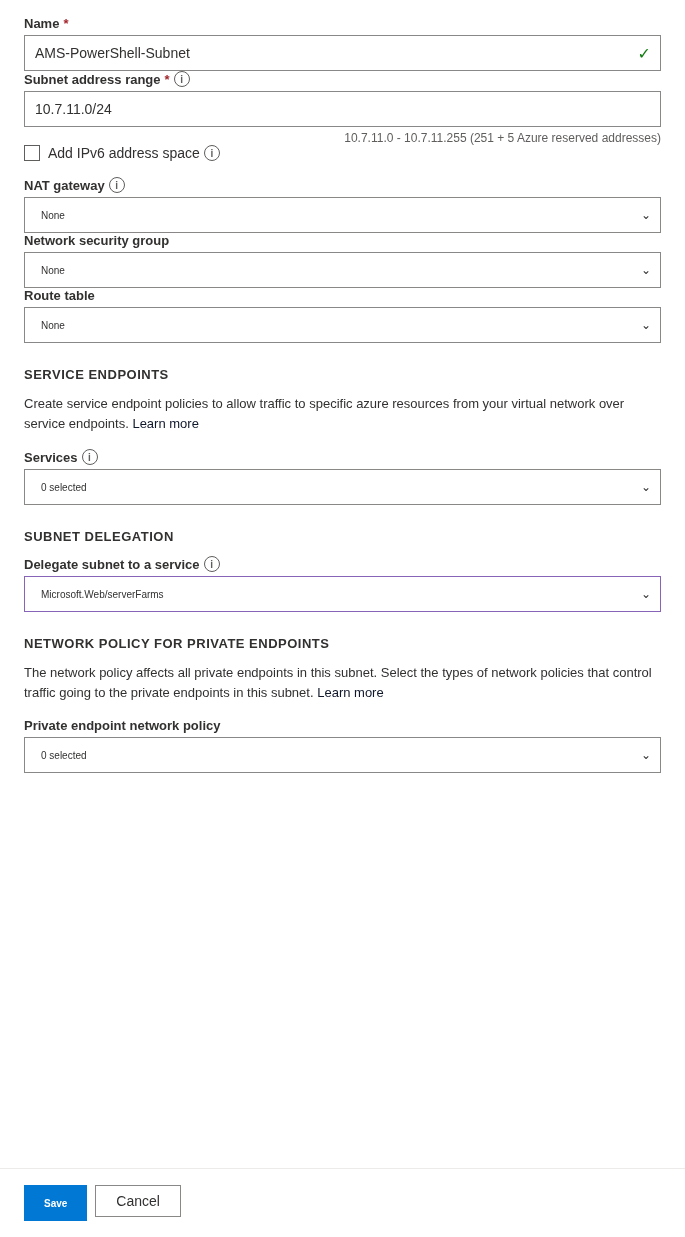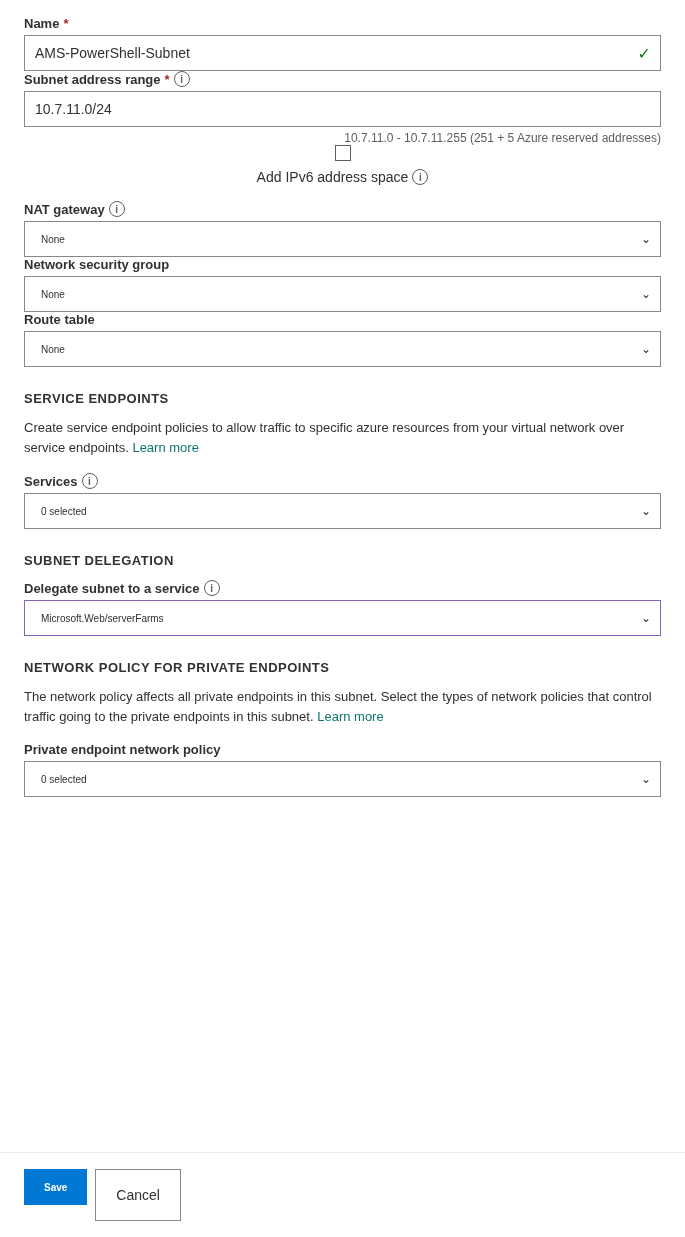--- a/index.html
+++ b/index.html
@@ -103,21 +103,20 @@
       text-align: right;
       font-size: 12px;
       color: #605e5c;
       margin-top: 4px;
     }
     .checkbox-row {
       display: flex;
       align-items: center;
       gap: 8px;
       margin-bottom: 16px;
-      flex-direction: column;
     }
     .checkbox-box {
       width: 16px;
       height: 16px;
       border: 1px solid #605e5c;
       background: #fff;
       cursor: pointer;
       flex-shrink: 0;
     }
     .checkbox-label {
@@ -164,21 +163,21 @@
       letter-spacing: 0.5px;
       margin: 24px 0 12px 0;
     }
     .section-description {
       font-size: 13px;
       color: #323130;
       line-height: 1.5;
       margin-bottom: 16px;
     }
     .learn-more {
-      color: #0f766e;
+      color: #0f172a;
       text-decoration: none;
     }
     .panel-footer {
       padding: 16px 24px;
       border-top: 1px solid #edebe9;
       display: flex;
       gap: 8px;
       background: #fff;
       position: sticky;
       bottom: 0;
@@ -192,21 +191,21 @@
       font-size: 10px;
       font-weight: 600;
       cursor: pointer;
       min-width: 60px;
     }
     .btn-secondary {
       background: #fff;
       color: #323130;
       border: 1px solid #8a8886;
       padding: 4px 20px;
-      height: 52px;
+      height: 32px;
       font-size: 14px;
       cursor: pointer;
       min-width: 60px;
     }
   </style>
 </head>
 <body>
 
 <div class="panel">
 

